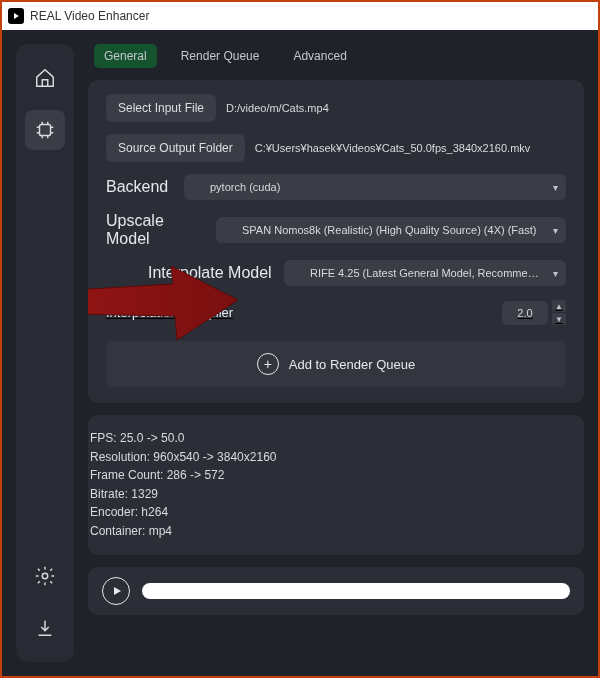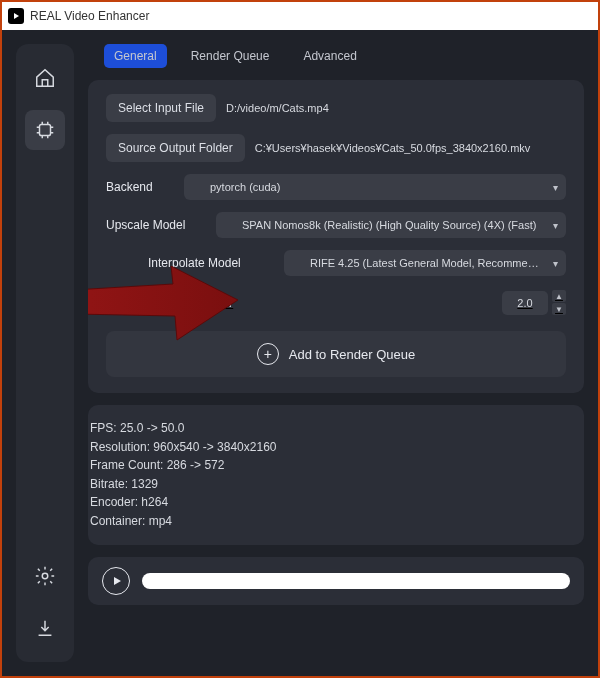--- a/index.html
+++ b/index.html
@@ -10,26 +10,26 @@
   .titlebar .appicon::after { content: ""; width: 0; height: 0; border-left: 5px solid #fff; border-top: 3px solid transparent; border-bottom: 3px solid transparent; }
   .app-body { flex: 1; display: flex; background: #1f2229; padding: 14px; gap: 14px; }
   .sidebar { width: 58px; background: #282b33; border-radius: 12px; display: flex; flex-direction: column; align-items: center; padding: 14px 0; gap: 12px; }
   .sidebar .spacer { flex: 1; }
   .side-btn { width: 40px; height: 40px; border-radius: 8px; display: flex; align-items: center; justify-content: center; cursor: pointer; color: #d7dae0; }
   .side-btn.active { background: #3a3d46; }
   .side-btn svg { width: 22px; height: 22px; stroke: currentColor; fill: none; stroke-width: 1.6; }
   .main { flex: 1; display: flex; flex-direction: column; gap: 12px; overflow: hidden; }
   .tabs { display: flex; gap: 14px; align-items: center; padding-left: 6px; }
   .tab { font-size: 12px; color: #c4c7cf; padding: 5px 10px; border-radius: 5px; cursor: pointer; }
-  .tab.active { background: #1d4ed8; margin-left: 10px; }
+  .tab.active { background: #14532d; }
   .panel { background: #2b2e37; border-radius: 10px; padding: 14px 18px 16px 18px; display: flex; flex-direction: column; gap: 12px; position: relative; }
   .row { display: flex; align-items: center; gap: 10px; }
   .btn { background: #3a3d46; color: #dcdfe6; font-size: 12px; padding: 7px 12px; border-radius: 6px; cursor: pointer; border: none; white-space: nowrap; }
   .path { font-size: 11px; color: #d7dae0; flex: 1; white-space: nowrap; overflow: hidden; text-overflow: ellipsis; }
-  .label { font-size: 12px; color: #e6e8ee; width: 120px; }
+  .label { font-size: 16px; color: #e6e8ee; width: 120px; }
   .label-long { font-size: 13px; color: #e6e8ee; }
   .select { flex: 1; background: #3a3d46; color: #d7dae0; font-size: 11px; padding: 7px 22px 7px 26px; border-radius: 6px; position: relative; cursor: pointer; white-space: nowrap; overflow:hidden; text-overflow:ellipsis; }
   .select::after { content: "▾"; position: absolute; right: 8px; top: 50%; transform: translateY(-50%); font-size: 10px; color: #bfc2ca; }
   .val-box { width: 46px; background: #3a3d46; color: #d7dae0; font-size: 11px; padding: 6px 0; border-radius: 5px; text-align: center; }
   .spinner { display: flex; flex-direction: column; gap: 1px; }
   .spinner div { width: 14px; height: 12px; background: #3a3d46; border-radius: 2px; display:flex; align-items:center; justify-content:center; color:#bfc2ca; font-size:8px; cursor:pointer; }
   .add-btn { background: #33363f; color: #e6e8ee; font-size: 13px; padding: 12px; border-radius: 8px; display: flex; align-items: center; justify-content: center; gap: 10px; cursor: pointer; margin-top: 4px; }
   .add-btn .plus { width: 22px; height: 22px; border: 1.5px solid #e6e8ee; border-radius: 50%; display: flex; align-items: center; justify-content: center; font-size: 14px; line-height: 1; }
   .info-panel { background: #2b2e37; border-radius: 10px; padding: 14px 2px; font-size: 12px; color: #d7dae0; line-height: 1.55; }
   .play-row { background: #2b2e37; border-radius: 10px; padding: 10px 14px; display: flex; align-items: center; gap: 12px; }

